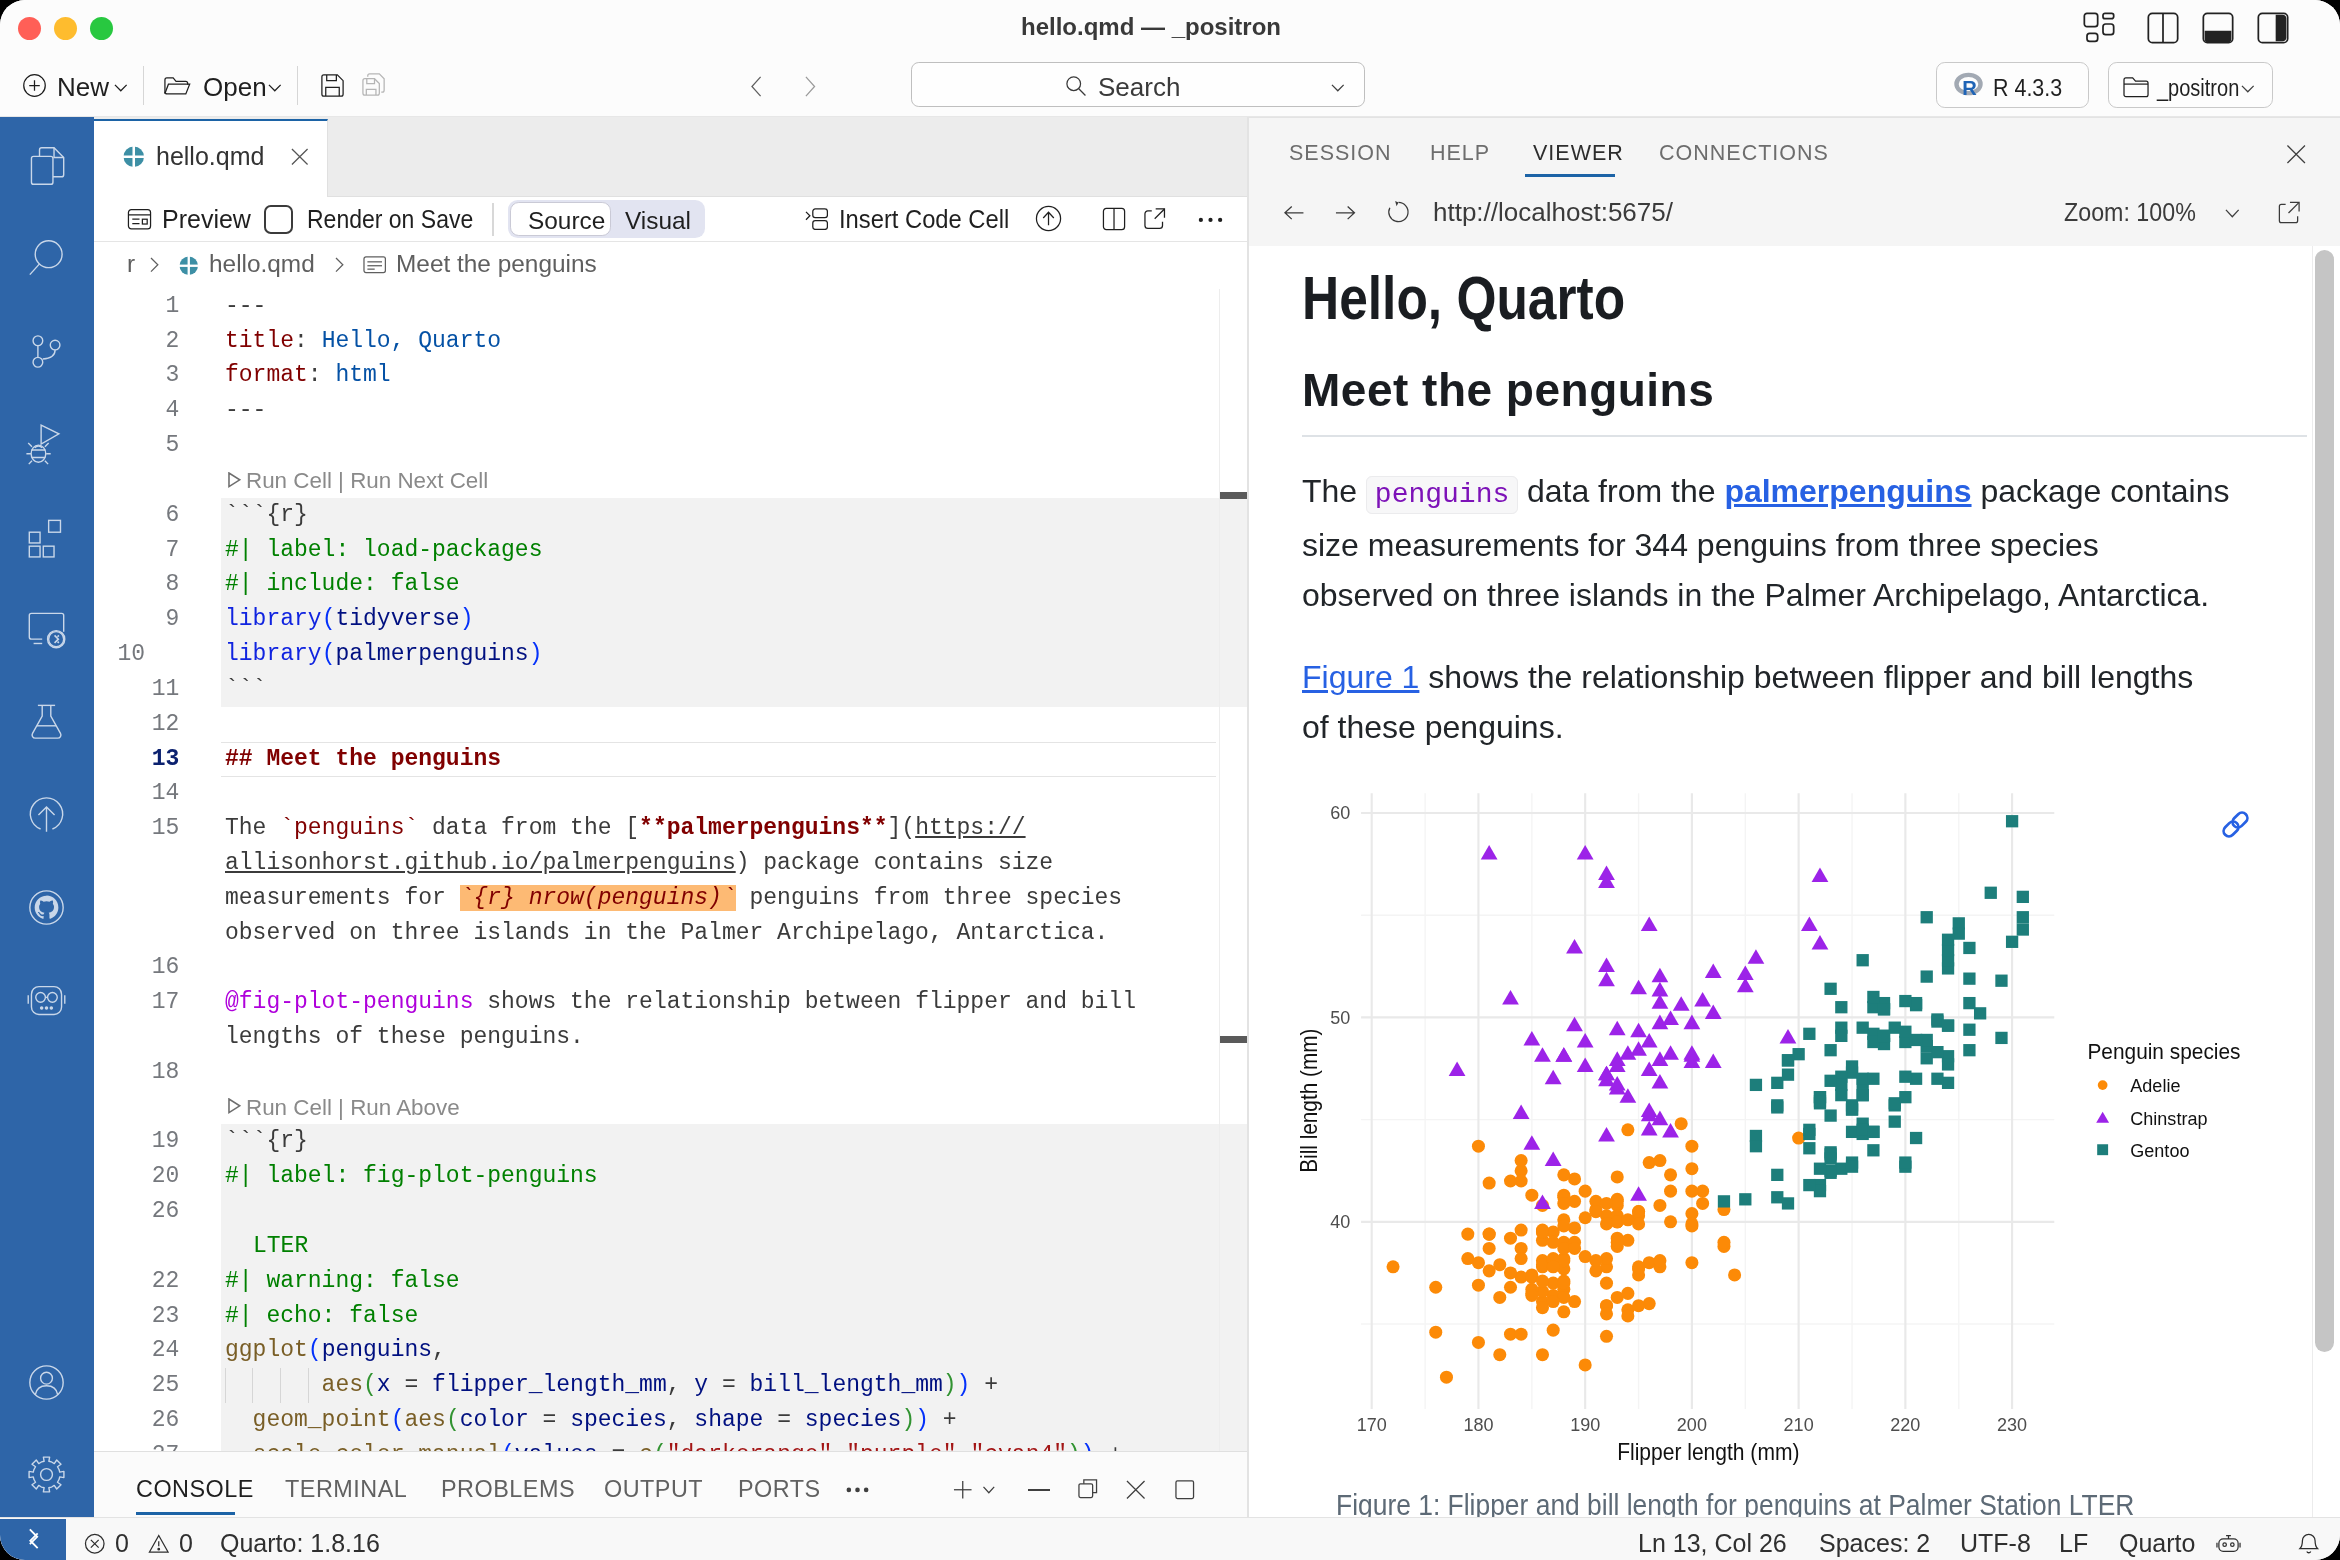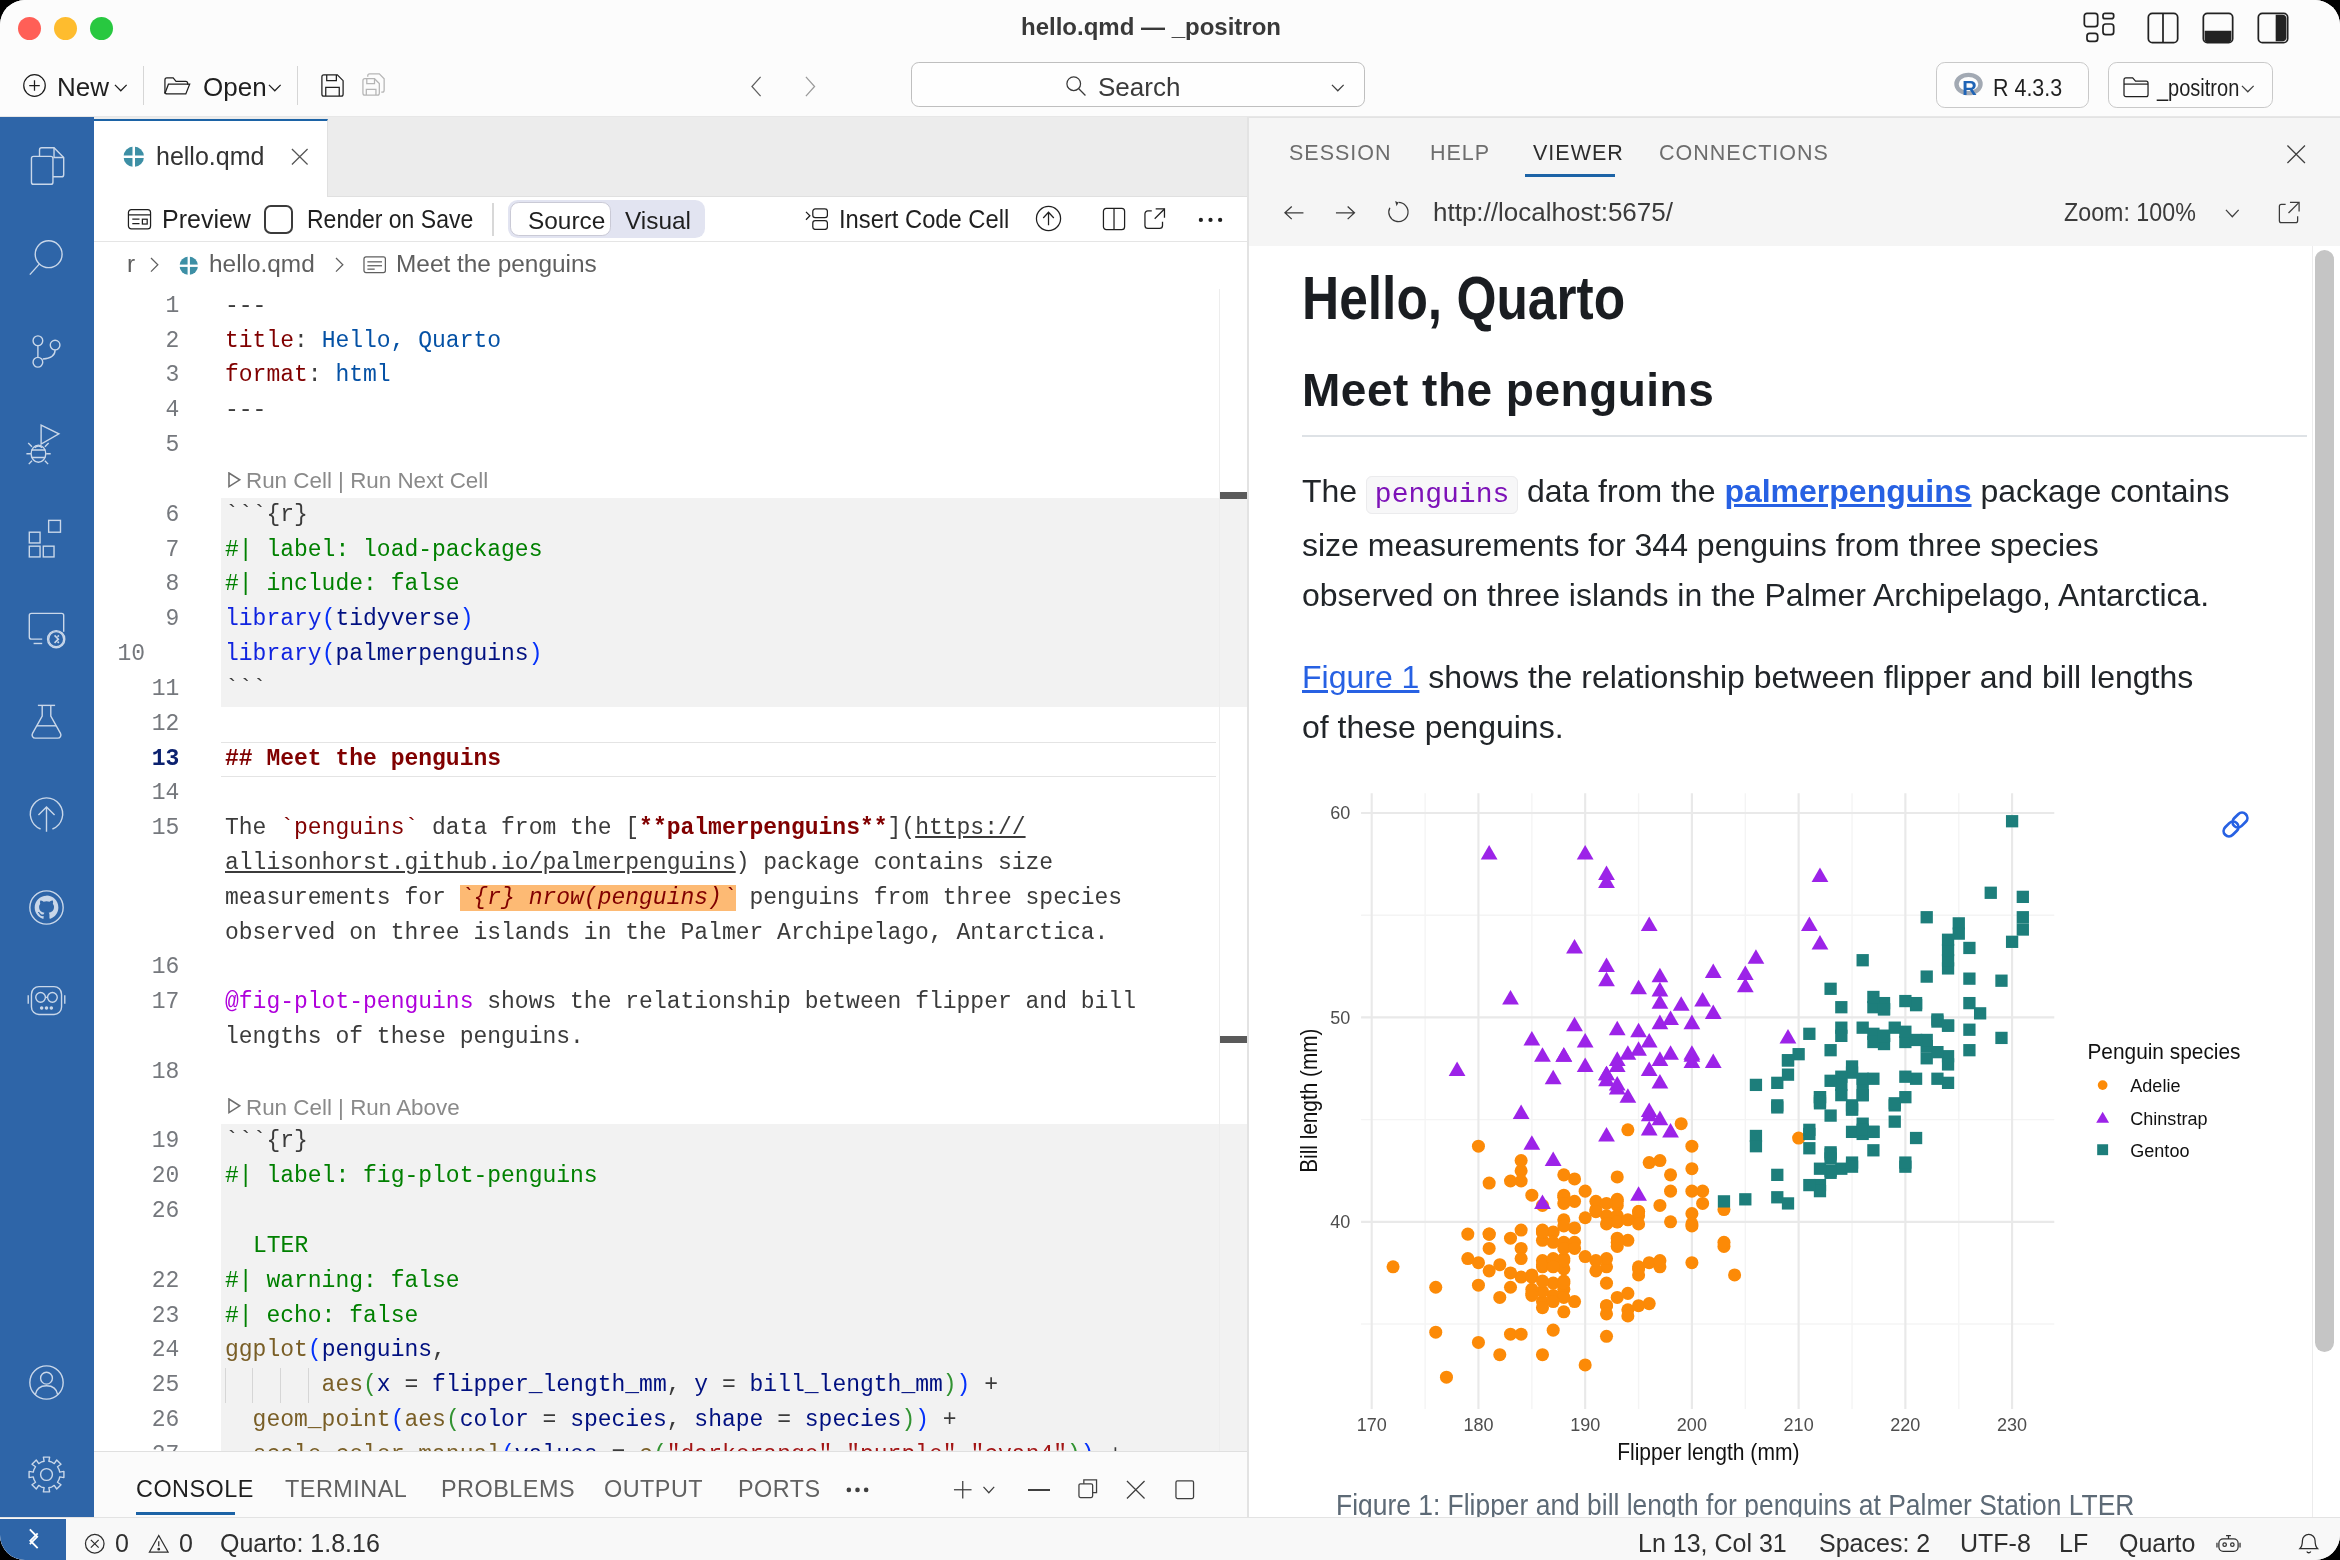--- a/index.html
+++ b/index.html
@@ -963,21 +963,21 @@
       <svg class="" style="" width="21.5" height="21.5" viewBox="0 0 22 22">
         <g class="ic" stroke-width="1.7">
           <path d="M11 2.5 L20.5 19.5 H1.5 Z"></path>
           <path d="M11 8.5 v5"></path>
           <circle cx="11" cy="16.5" r="0.8" fill="#2f2f2f"></circle>
         </g>
       </svg>
     </div>
     <div class="abs" style="left:179px;top:1529px;font-size:25px;color:#2f2f2f">0</div>
     <div class="abs" style="left:220px;top:1529px;font-size:25px;color:#2f2f2f">Quarto: 1.8.16</div>
-    <div class="abs" style="left:1638px;top:1529px;font-size:25px;color:#2f2f2f">Ln 13, Col 31</div>
+    <div class="abs" style="left:1638px;top:1529px;font-size:25px;color:#2f2f2f">Ln 13, Col 26</div>
     <div class="abs" style="left:1819px;top:1529px;font-size:25px;color:#2f2f2f">Spaces: 2</div>
     <div class="abs" style="left:1960px;top:1529px;font-size:25px;color:#2f2f2f">UTF-8</div>
     <div class="abs" style="left:2059px;top:1529px;font-size:25px;color:#2f2f2f">LF</div>
     <div class="abs" style="left:2119px;top:1529px;font-size:25px;color:#2f2f2f">Quarto</div>
     <div class="abs" style="left:2216px;top:1532px;color:#2f2f2f">
       <svg class="" style="" width="25" height="23.4" viewBox="0 0 26 24">
         <g class="ic" stroke-width="1.6">
           <rect x="3" y="7" width="20" height="13" rx="4.5"></rect>
           <path d="M13 7 v-3.5 M10.5 3.5 h5"></path>
           <circle cx="9" cy="13" r="1.8"></circle>

